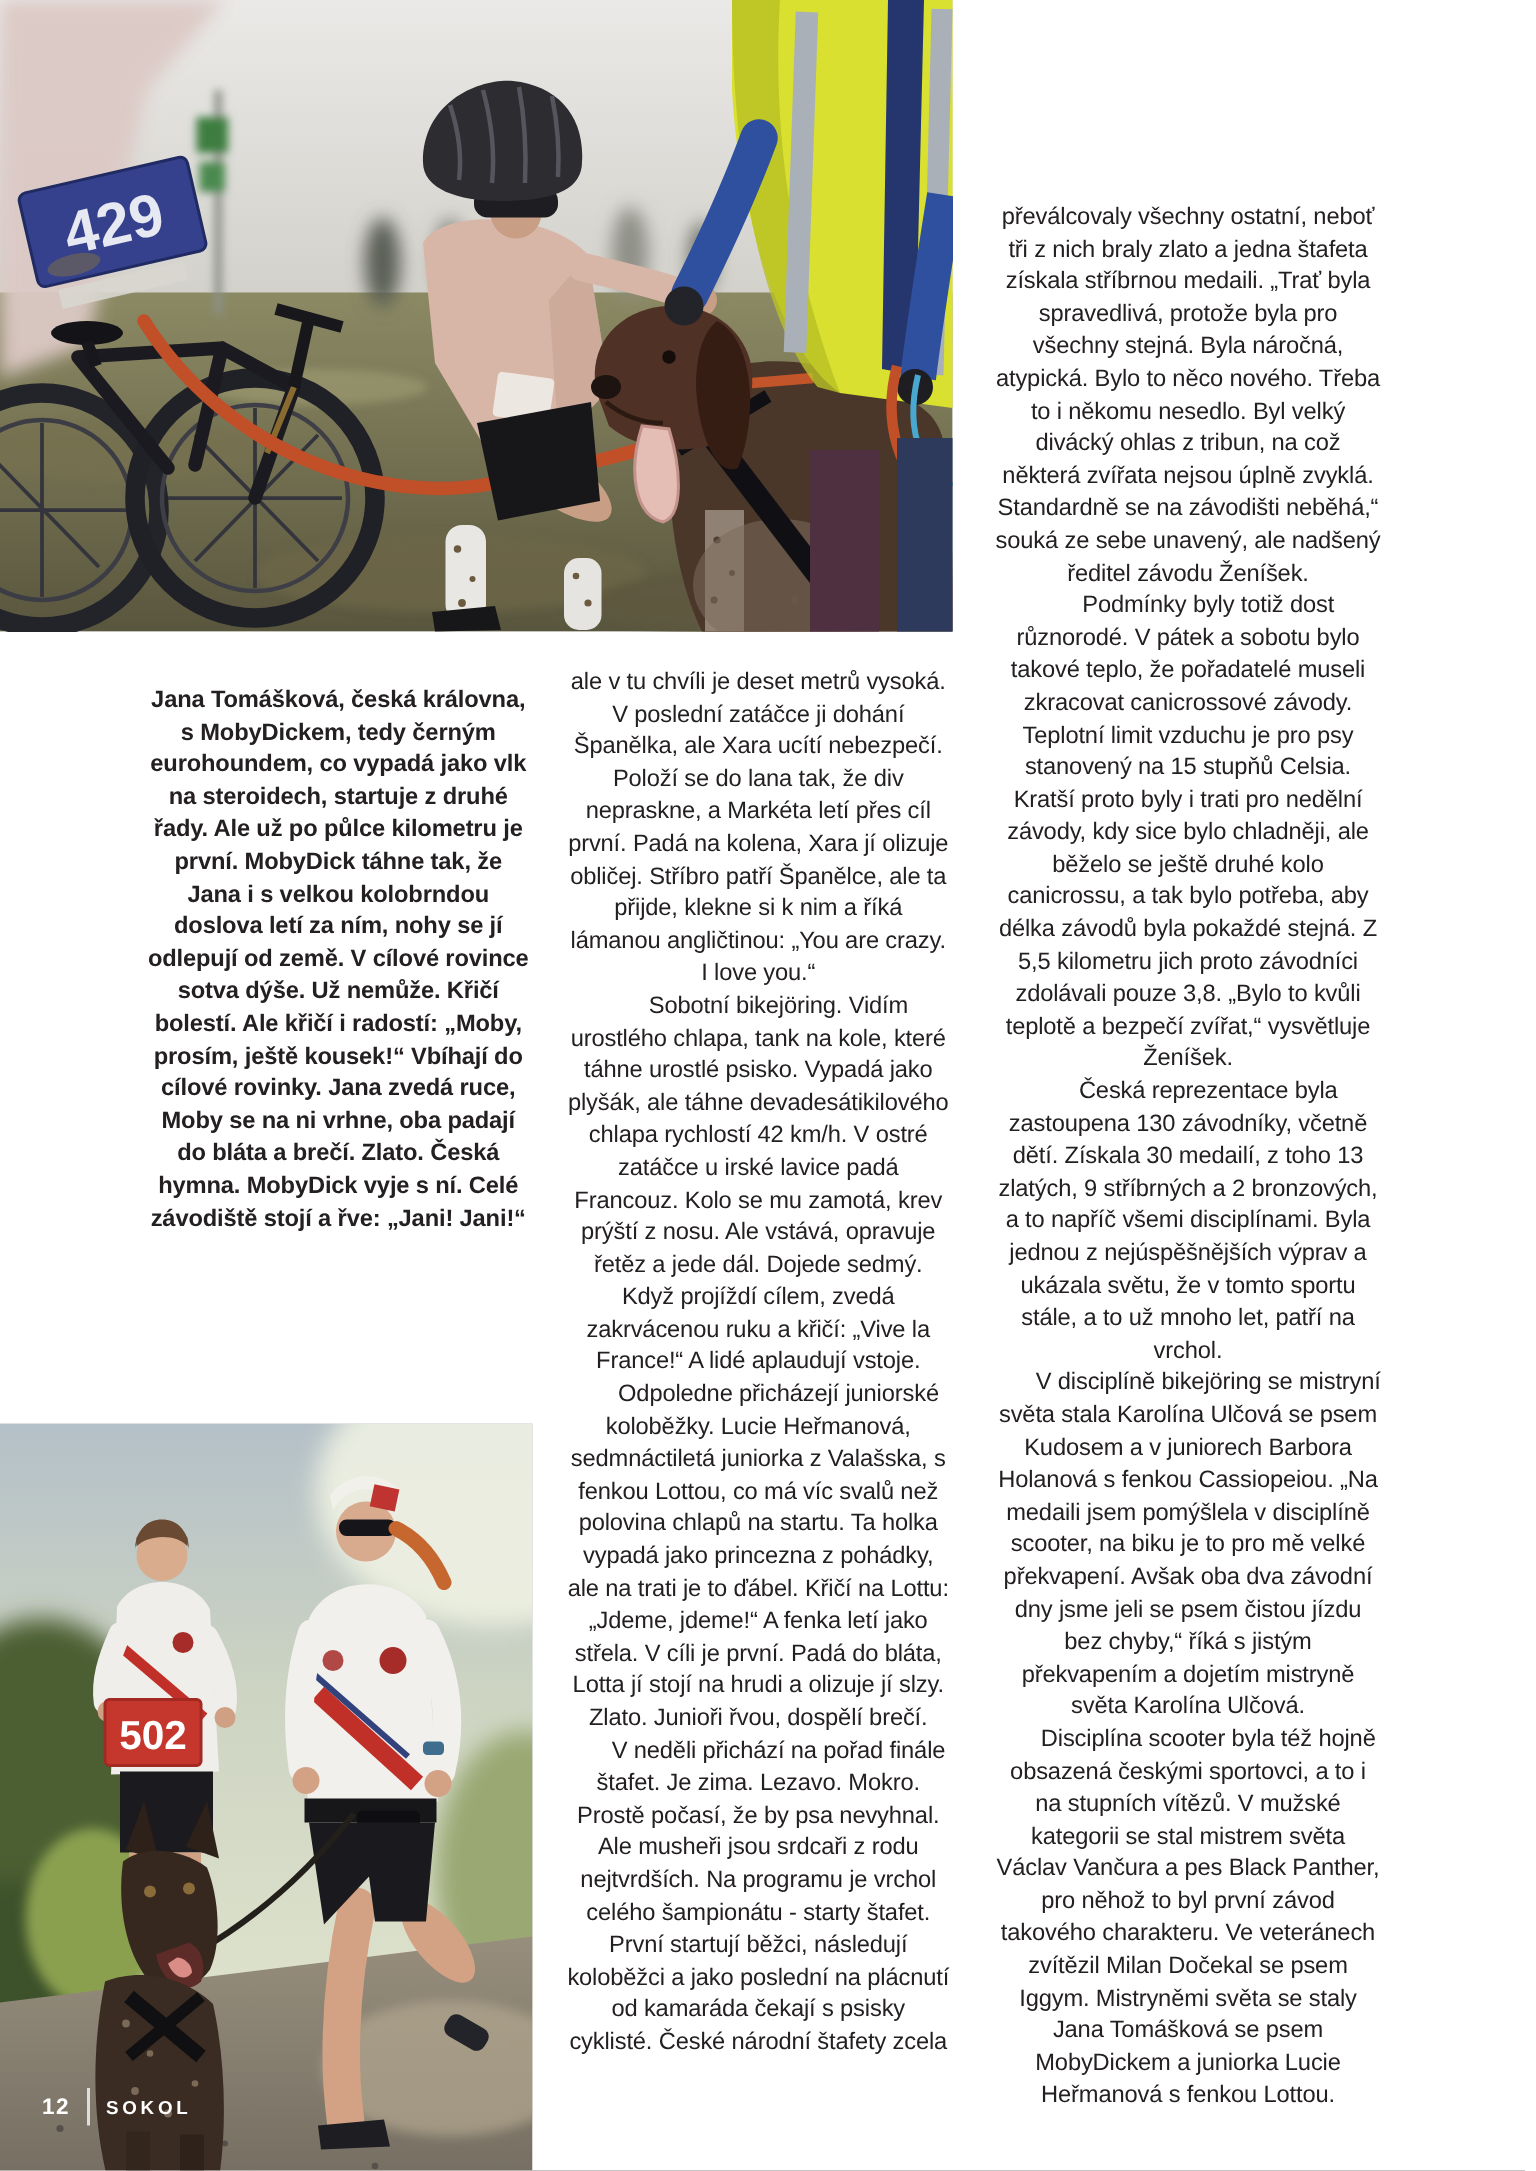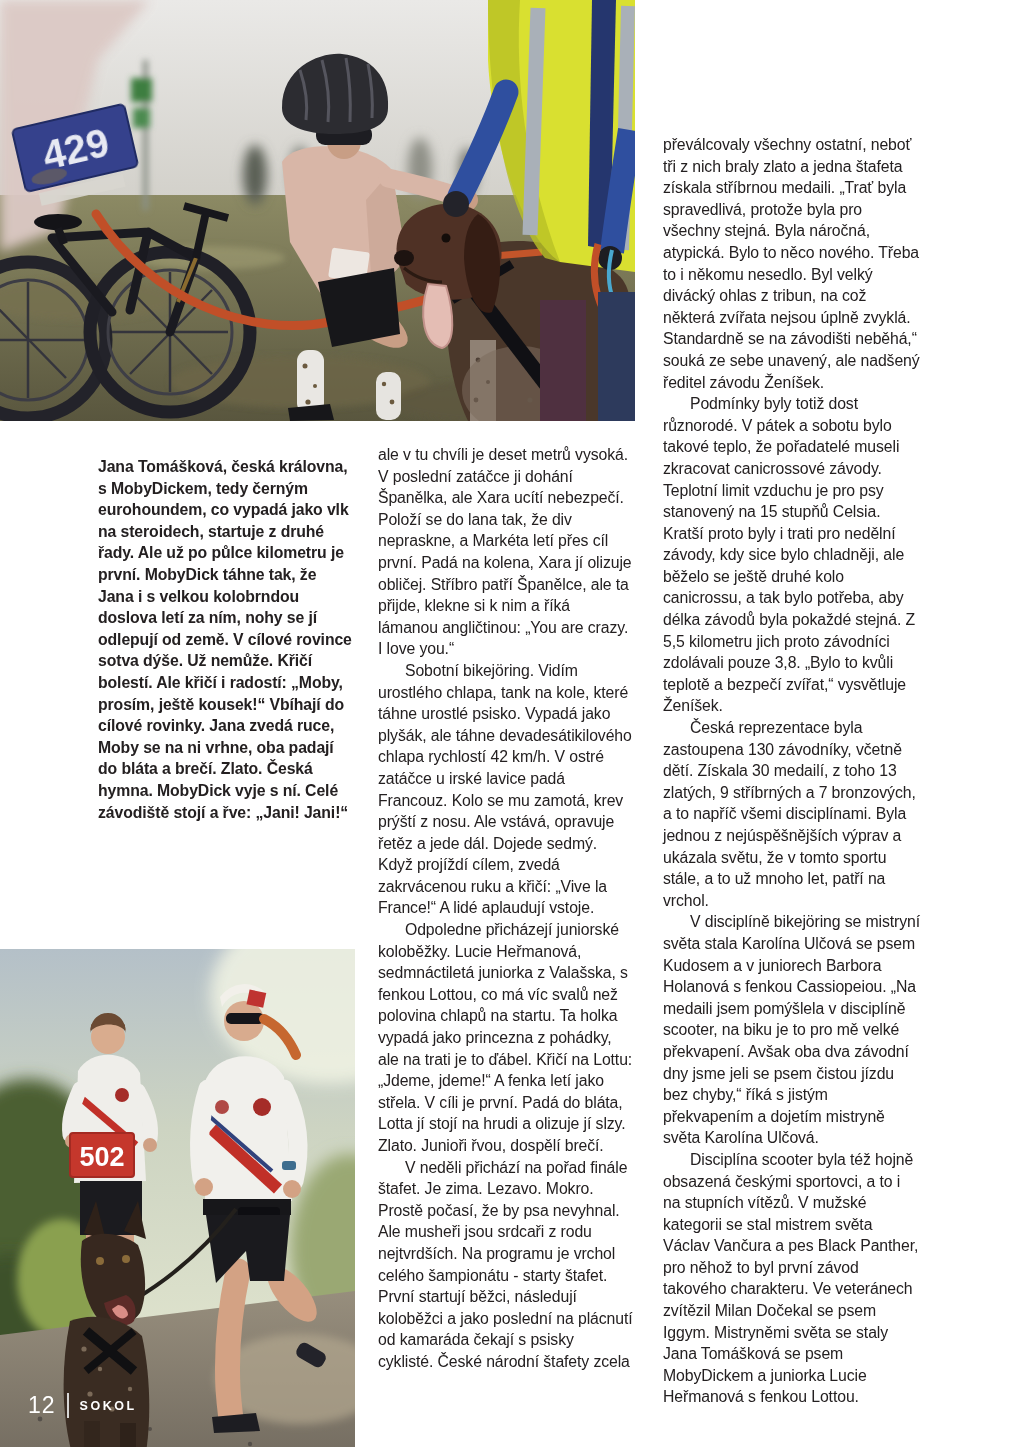--- a/index.html
+++ b/index.html
@@ -4,34 +4,34 @@
 <style>
   html,body{margin:0;padding:0;background:#9a9a9a;}
   .page{
     position:relative;width:1024px;height:1447px;background:#ffffff;
     overflow:hidden;font-family:"Liberation Sans",sans-serif;
   }
   .column{
     position:absolute;width:255px;color:#242021;
     font-size:15.8px;line-height:21.6px;letter-spacing:-0.1px;
   }
-  .column p{margin:0;}
+  .column p{margin:0;text-align:center;}
   .column p + p{text-indent:27px;}
   #col1{left:98px;top:456px;font-weight:bold;}
   #col2{left:378px;top:444px;}
   #col3{left:663px;top:134px;width:258px;}
   .photo{position:absolute;overflow:hidden;background:#ccc;}
   #photo-top{left:0;top:0;width:635px;height:421px;}
   #photo-bottom{left:0;top:909px;width:355px;height:538px;margin-top:40px;}
   .photo svg{display:block;width:100%;height:100%;}
   .page-footer{
     position:absolute;left:28px;top:1392px;display:flex;align-items:center;
     color:#ffffff;z-index:5;
   }
-  .page-footer .num{font-size:23px;font-weight:normal;letter-spacing:1px;}
+  .page-footer .num{font-size:15px;font-weight:bold;letter-spacing:1px;}
   .page-footer .sep{width:2px;height:25px;background:#e9e9e9;margin:0 11px;opacity:.9;}
   .page-footer .mag{font-size:12.5px;font-weight:bold;letter-spacing:2.5px;}
 </style>
 </head>
 <body>
 
 <div class="page">
 
   <div class="photo" id="photo-top">
     <svg viewBox="0 0 635 421" preserveAspectRatio="none">
@@ -183,21 +183,21 @@
     </div>
   <div class="column" id="col2">
       <p>ale v tu chvíli je deset metrů vysoká. V poslední zatáčce ji dohání Španělka, ale Xara ucítí nebezpečí. Položí se do lana tak, že div nepraskne, a Markéta letí přes cíl první. Padá na kolena, Xara jí olizuje obličej. Stříbro patří Španělce, ale ta přijde, klekne si k nim a říká lámanou angličtinou: „You are crazy. I love you.“</p>
       <p>Sobotní bikejöring. Vidím urostlého chlapa, tank na kole, které táhne urostlé psisko. Vypadá jako plyšák, ale táhne devadesátikilového chlapa rychlostí 42 km/h. V ostré zatáčce u irské lavice padá Francouz. Kolo se mu zamotá, krev prýští z nosu. Ale vstává, opravuje řetěz a jede dál. Dojede sedmý. Když projíždí cílem, zvedá zakrvácenou ruku a křičí: „Vive la France!“ A lidé aplaudují vstoje.</p>
       <p>Odpoledne přicházejí juniorské koloběžky. Lucie Heřmanová, sedmnáctiletá juniorka z Valašska, s fenkou Lottou, co má víc svalů než polovina chlapů na startu. Ta holka vypadá jako princezna z pohádky, ale na trati je to ďábel. Křičí na Lottu: „Jdeme, jdeme!“ A fenka letí jako střela. V cíli je první. Padá do bláta, Lotta jí stojí na hrudi a olizuje jí slzy. Zlato. Junioři řvou, dospělí brečí.</p>
       <p>V neděli přichází na pořad finále štafet. Je zima. Lezavo. Mokro. Prostě počasí, že by psa nevyhnal. Ale musheři jsou srdcaři z rodu nejtvrdších. Na programu je vrchol celého šampionátu - starty štafet. První startují běžci, následují koloběžci a jako poslední na plácnutí od kamaráda čekají s psisky cyklisté. České národní štafety zcela</p>
     </div>
   <div class="column" id="col3">
       <p>převálcovaly všechny ostatní, neboť tři z nich braly zlato a jedna štafeta získala stříbrnou medaili. „Trať byla spravedlivá, protože byla pro všechny stejná. Byla náročná, atypická. Bylo to něco nového. Třeba to i někomu nesedlo. Byl velký divácký ohlas z tribun, na což některá zvířata nejsou úplně zvyklá. Standardně se na závodišti neběhá,“ souká ze sebe unavený, ale nadšený ředitel závodu Ženíšek.</p>
       <p>Podmínky byly totiž dost různorodé. V pátek a sobotu bylo takové teplo, že pořadatelé museli zkracovat canicrossové závody. Teplotní limit vzduchu je pro psy stanovený na 15 stupňů Celsia. Kratší proto byly i trati pro nedělní závody, kdy sice bylo chladněji, ale běželo se ještě druhé kolo canicrossu, a tak bylo potřeba, aby délka závodů byla pokaždé stejná. Z 5,5 kilometru jich proto závodníci zdolávali pouze 3,8. „Bylo to kvůli teplotě a bezpečí zvířat,“ vysvětluje Ženíšek.</p>
-      <p>Česká reprezentace byla zastoupena 130 závodníky, včetně dětí. Získala 30 medailí, z toho 13 zlatých, 9 stříbrných a 7 bronzových, a to napříč všemi disciplínami. Byla jednou z nejúspěšnějších výprav a ukázala světu, že v tomto sportu stále, a to už mnoho let, patří na vrchol.</p>
+      <p>Česká reprezentace byla zastoupena 130 závodníky, včetně dětí. Získala 30 medailí, z toho 13 zlatých, 9 stříbrných a 2 bronzových, a to napříč všemi disciplínami. Byla jednou z nejúspěšnějších výprav a ukázala světu, že v tomto sportu stále, a to už mnoho let, patří na vrchol.</p>
       <p>V disciplíně bikejöring se mistryní světa stala Karolína Ulčová se psem Kudosem a v juniorech Barbora Holanová s fenkou Cassiopeiou. „Na medaili jsem pomýšlela v disciplíně scooter, na biku je to pro mě velké překvapení. Avšak oba dva závodní dny jsme jeli se psem čistou jízdu bez chyby,“ říká s jistým překvapením a dojetím mistryně světa Karolína Ulčová.</p>
       <p>Disciplína scooter byla též hojně obsazená českými sportovci, a to i na stupních vítězů. V mužské kategorii se stal mistrem světa Václav Vančura a pes Black Panther, pro něhož to byl první závod takového charakteru. Ve veteránech zvítězil Milan Dočekal se psem Iggym. Mistryněmi světa se staly Jana Tomášková se psem MobyDickem a juniorka Lucie Heřmanová s fenkou Lottou.</p>
     </div>
 
   <div class="photo" id="photo-bottom">
     <svg viewBox="0 0 355 538" preserveAspectRatio="none">
       <defs>
         <linearGradient id="bg2" x1="0" y1="0" x2="0" y2="1">
           <stop offset="0" stop-color="#b4c0c8"></stop>
             <stop offset="0.45" stop-color="#cdd4c2"></stop>

